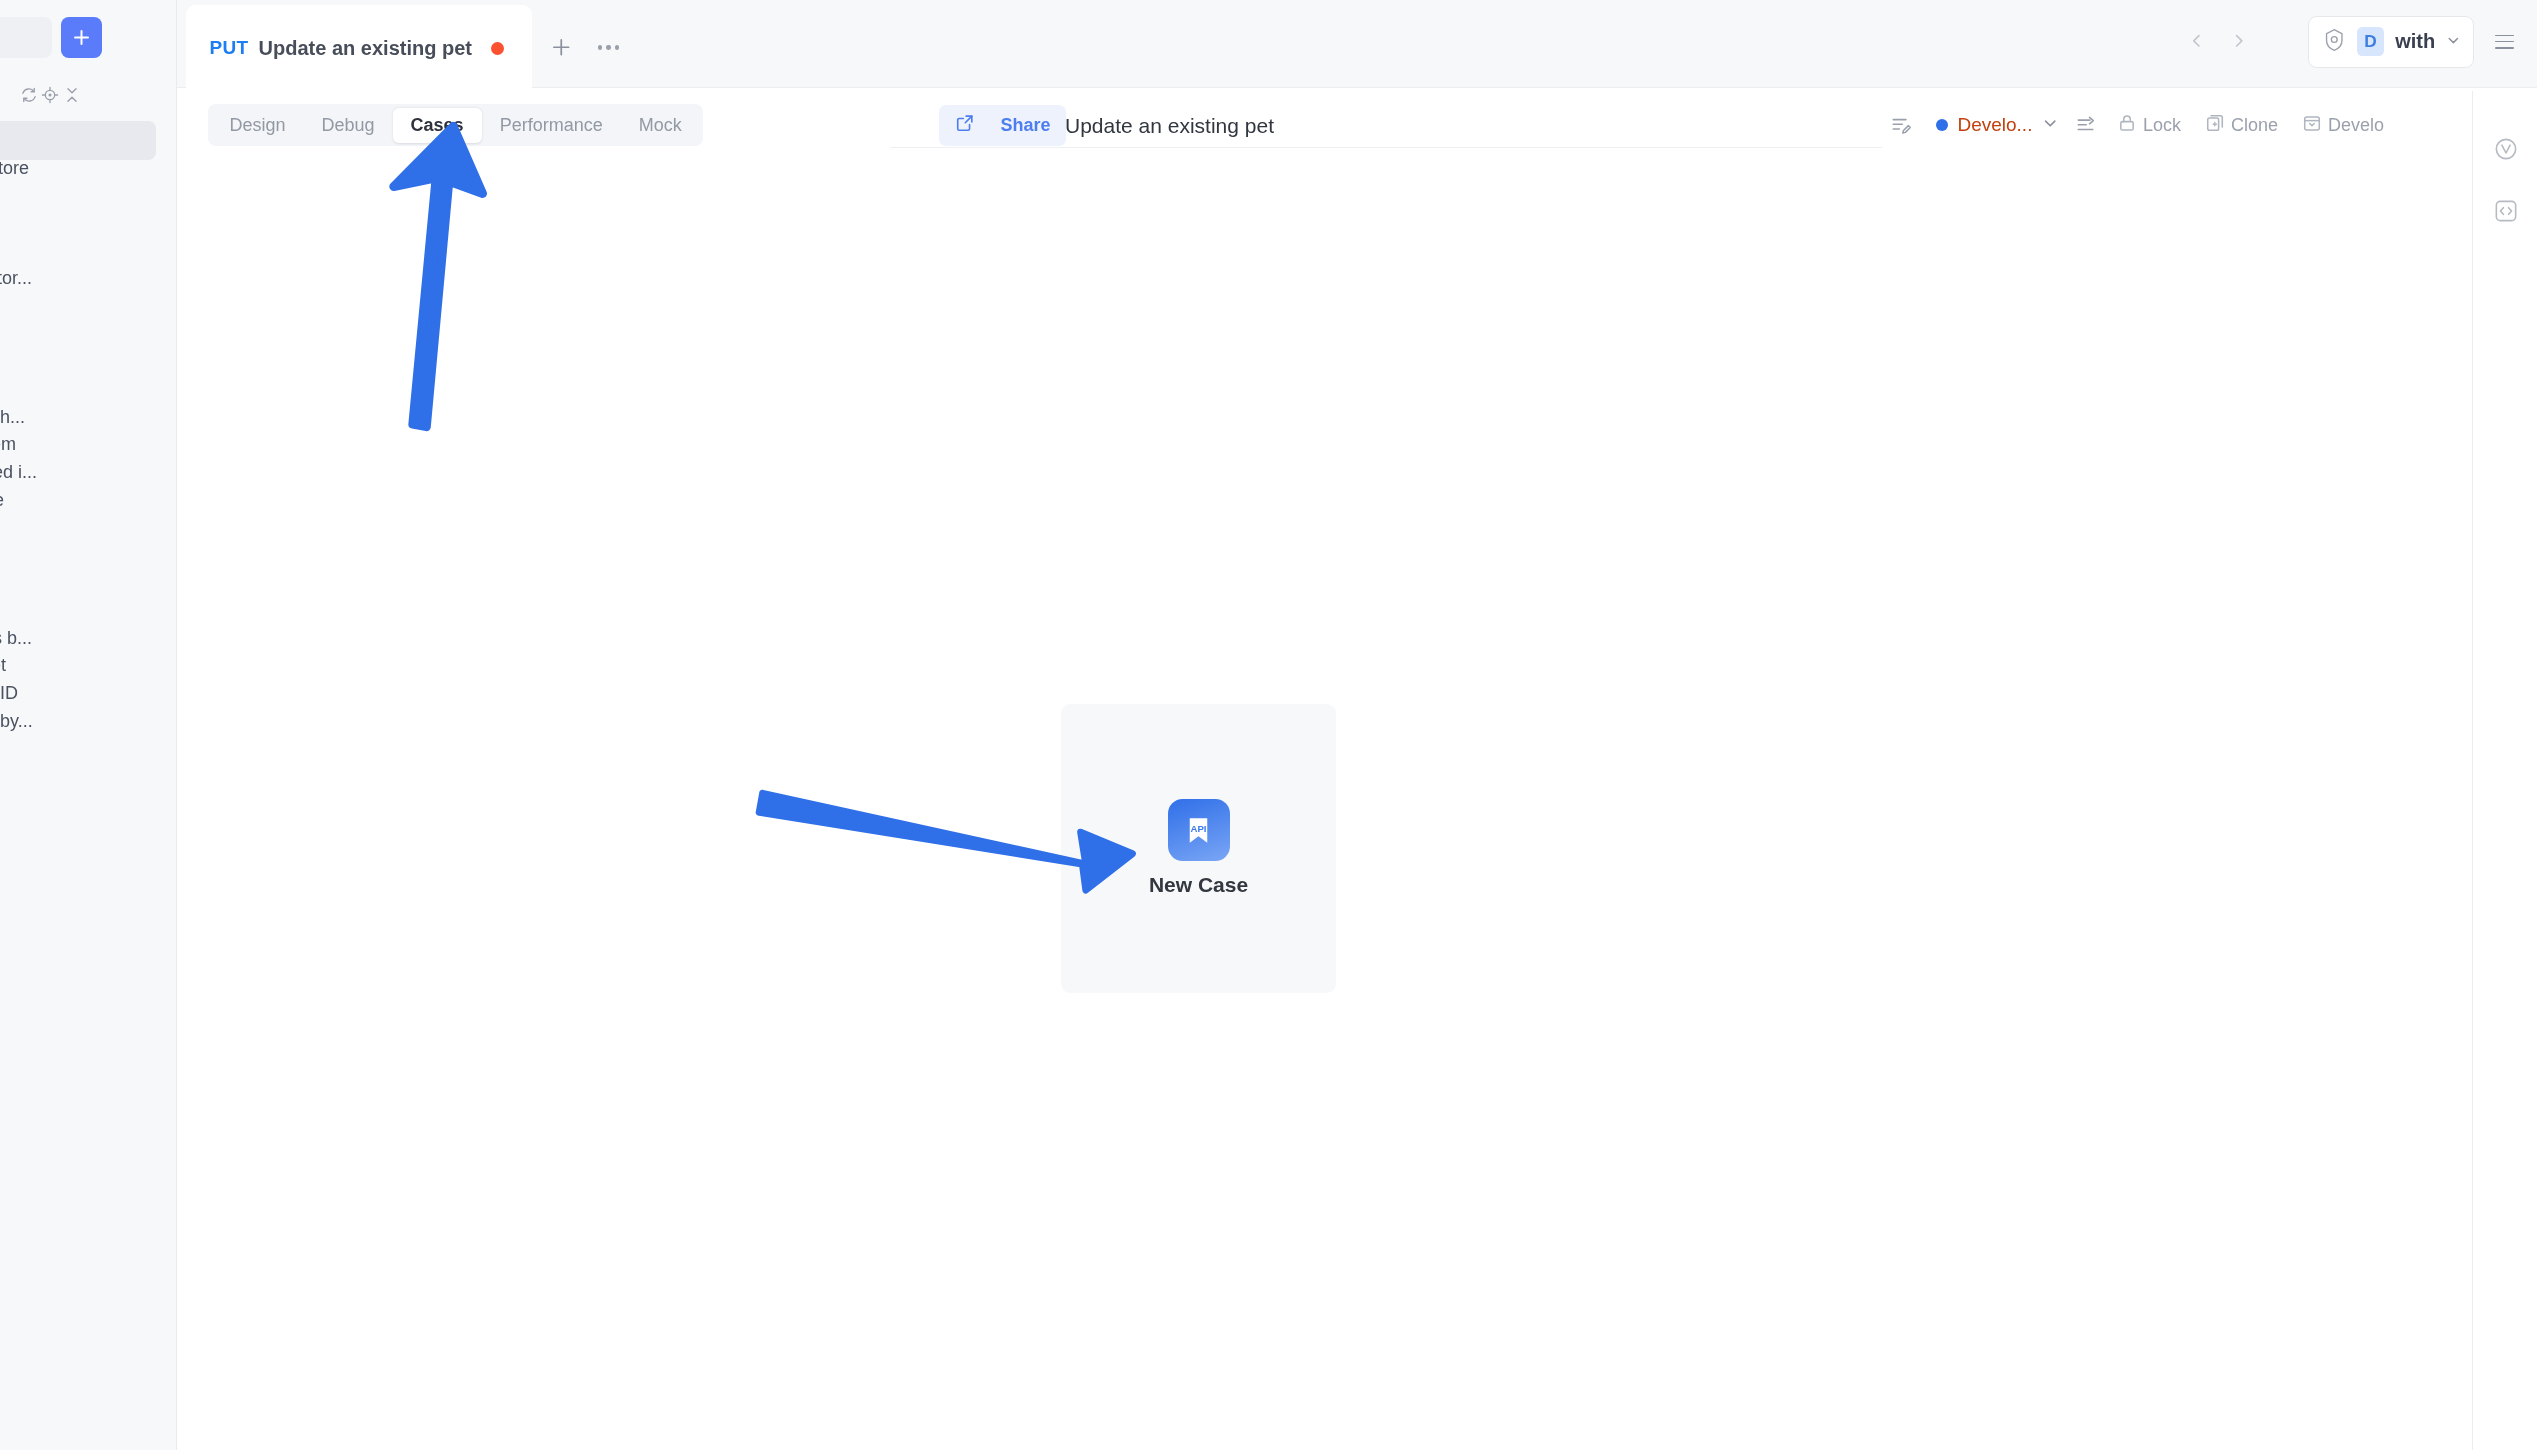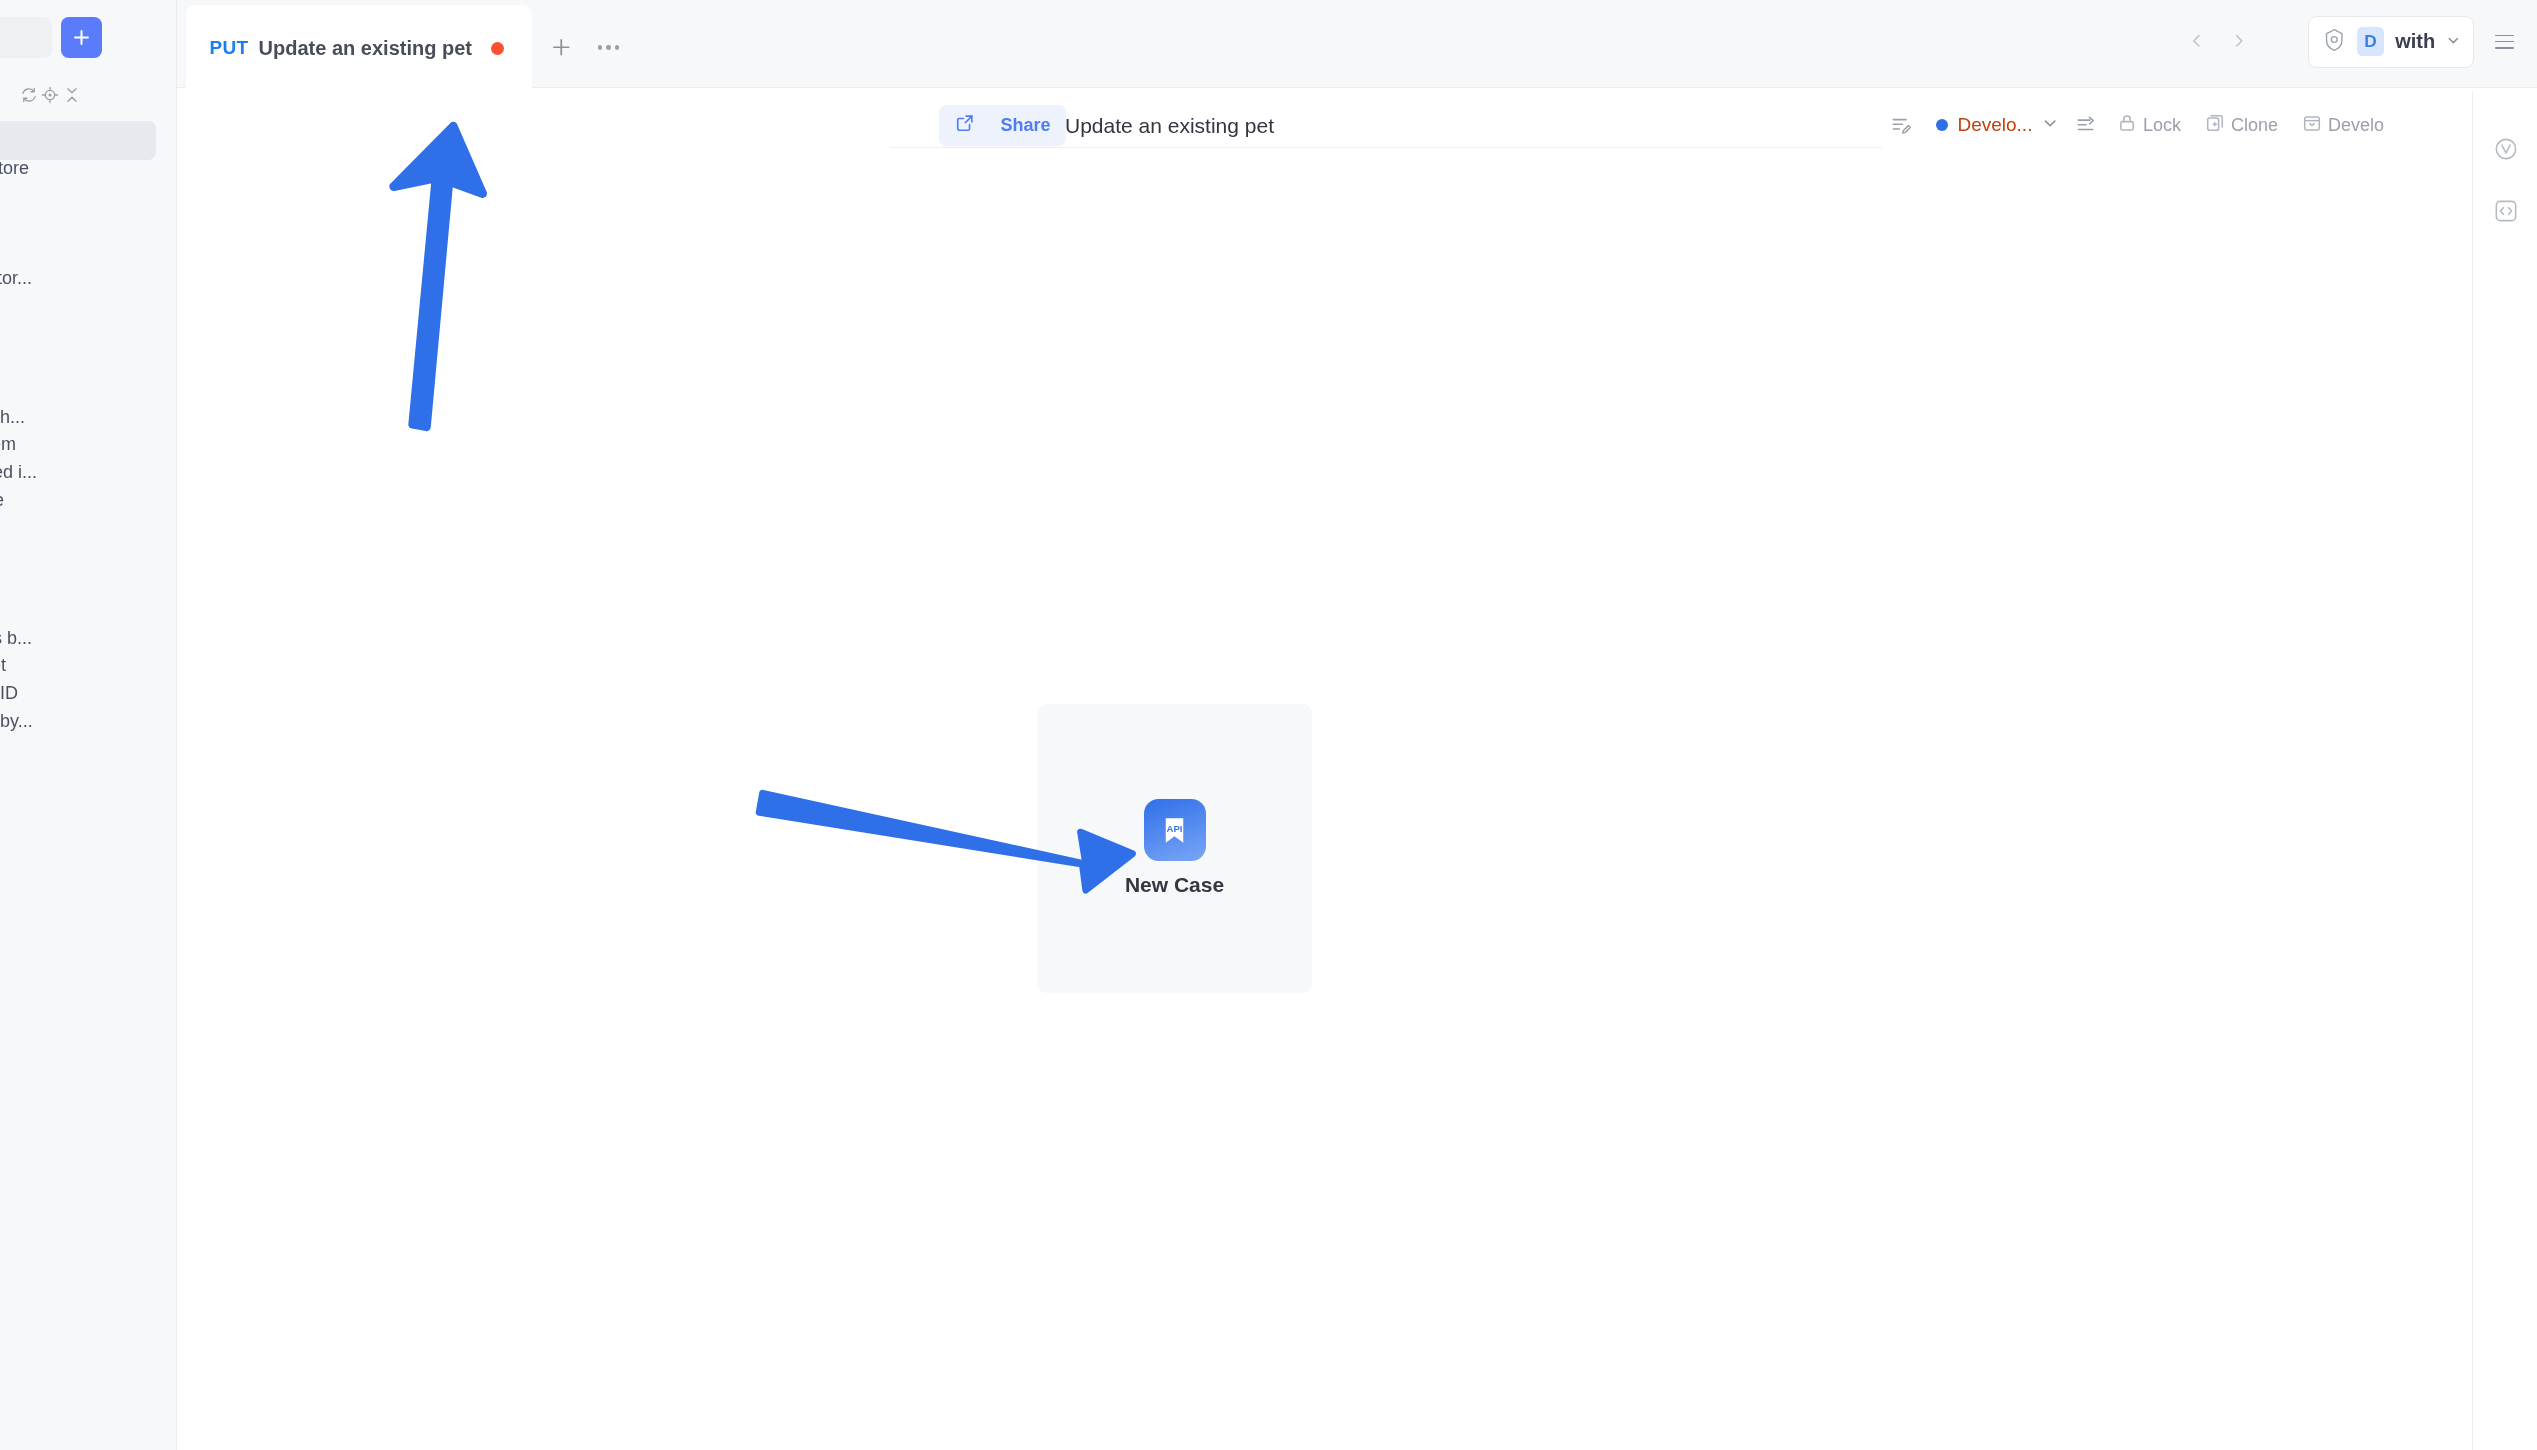--- a/index.html
+++ b/index.html
@@ -204,21 +204,21 @@
   }
   .rail-btn.r1 { top: 43px; }
   .rail-btn.r2 { top: 105px; }
 
   
   .content {
     position: absolute; left: 177px; top: 158px; right: 66px; bottom: 0;
     background: #ffffff;
   }
   .cards {
-    position: absolute; left: 860px; top: 546px;
+    position: absolute; left: 884px; top: 546px;
     display: flex; gap: 33px;
   }
   .card {
     width: 275px; height: 289px;
     background: #f7f8fa; border-radius: 9.5px;
     display: flex; flex-direction: column; align-items: center;
     cursor: pointer;
   }
   .card-icon {
     margin-top: 95px;
@@ -369,20 +369,27 @@
     <div class="ws-menu">
       <span class="burger">
           <i></i>
           <i></i>
           <i></i>
         </span>
     </div>
   </div>
 
   <div class="subbar">
+    <div class="tabgroup" id="tabgroup">
+        <div class="subtab">Design</div>
+        <div class="subtab">Debug</div>
+        <div class="subtab active">Cases</div>
+        <div class="subtab">Performance</div>
+        <div class="subtab">Mock</div>
+      </div>
 
     <div class="share-btn">
       <span>
         <svg width="20" height="20" viewBox="0 0 22 22" fill="none">
           <path d="M12.2 3.5 H18.5 V9.8" stroke="#4d7ef0" stroke-width="1.8" stroke-linecap="round" stroke-linejoin="round"></path>
           <path d="M18.5 3.5 L11.3 10.7" stroke="#4d7ef0" stroke-width="1.8" stroke-linecap="round"></path>
           <path d="M16 12.8 V17.4 A1.6 1.6 0 0 1 14.4 19 H4.6 A1.6 1.6 0 0 1 3 17.4 V7.6 A1.6 1.6 0 0 1 4.6 6 H9.2" stroke="#4d7ef0" stroke-width="1.8" stroke-linecap="round" stroke-linejoin="round"></path>
         </svg>
       </span>
       <span>Share</span>

